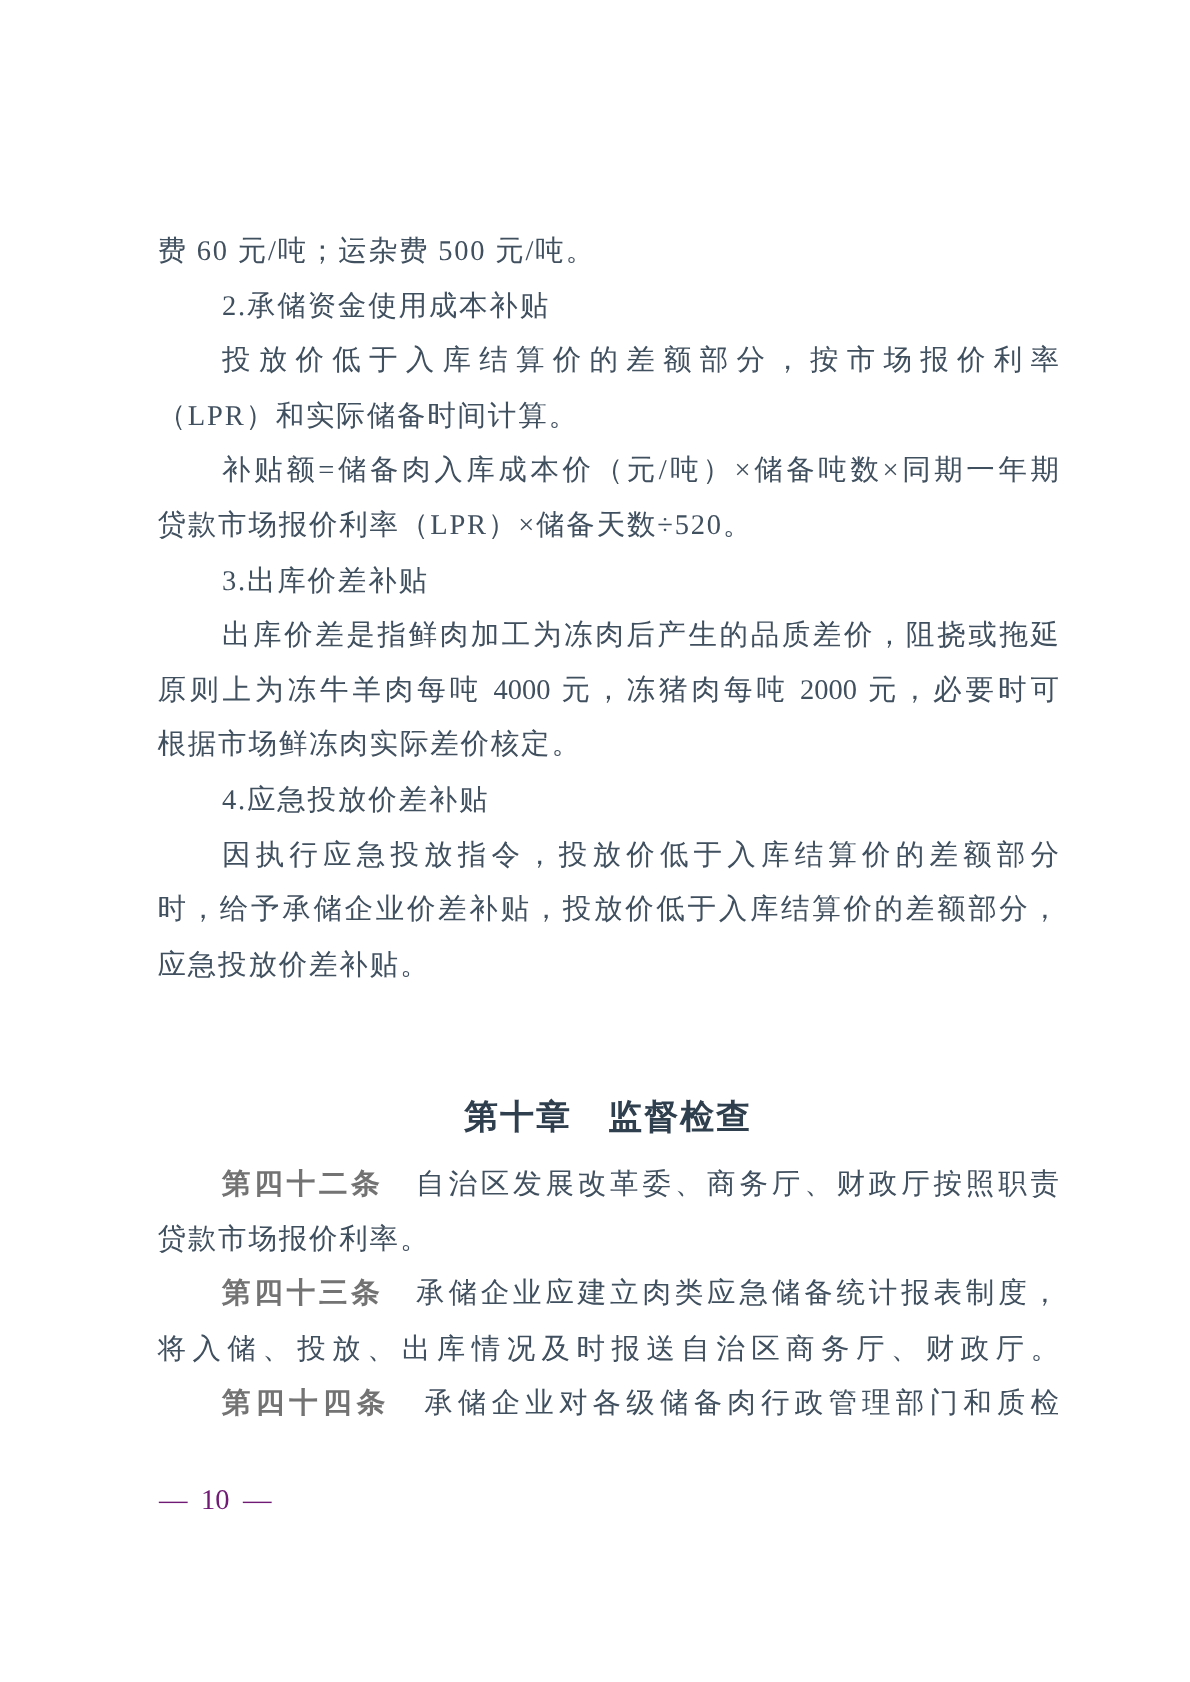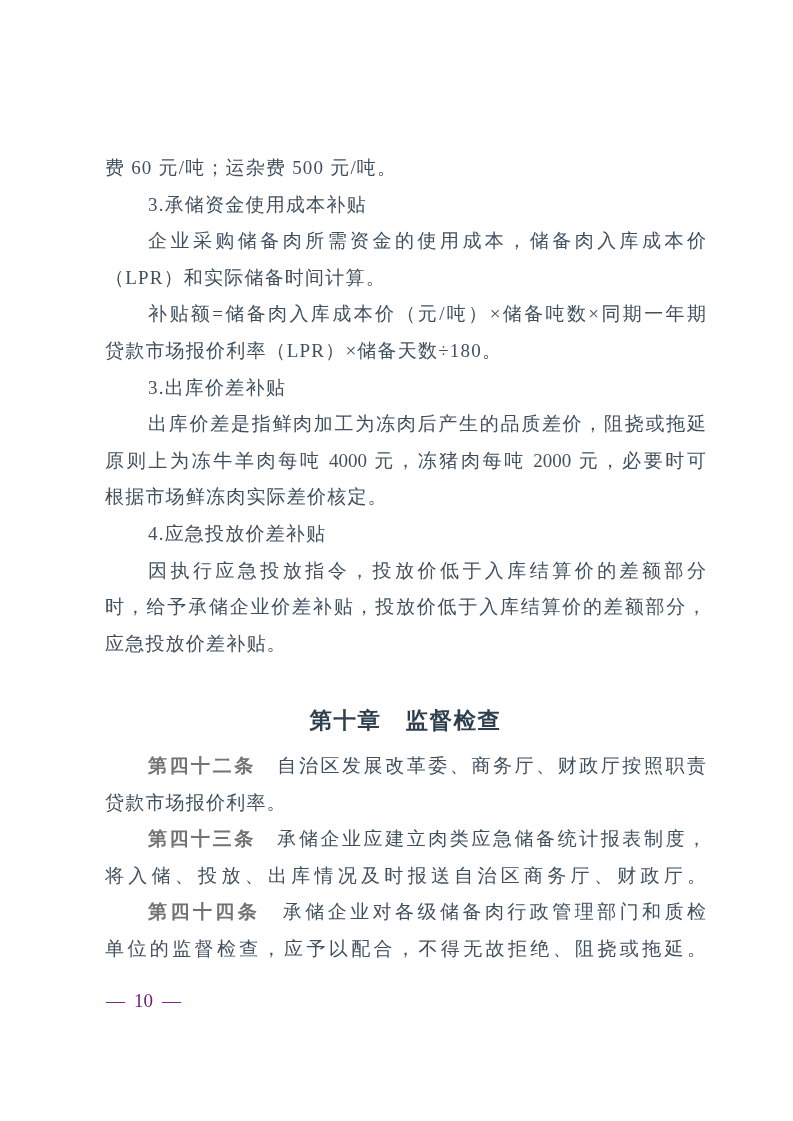--- a/index.html
+++ b/index.html
@@ -39,21 +39,21 @@
   .line.indent {
     text-indent: 43px;
   }
   .heading {
     font-size: 22.5px;
     line-height: 36.6px;
     height: 36.6px;
     font-weight: 700;
     text-align: center;
     color: #2f3f4e;
-    margin-top: 41px;
+    margin-top: 65px;
     margin-bottom: 8px;
     letter-spacing: 1.5px;
   }
   .b {
     font-weight: 700;
     color: #737373;
   }
   .footer {
     position: absolute;
     left: 106px;
@@ -68,37 +68,36 @@
   .footer .num {
     margin: 0 9px;
   }
 </style>
 </head>
 <body>
 
 <div class="page">
   <div class="content" id="doc-body">
       <div class="line"><span>费 60 元/吨；运杂费 500 元/吨。</span></div>
-      <div class="line indent"><span>3.承储资金使用成本补贴</span></div>
-      <div class="line indent fill"><span>企业采购储备肉所需资金的使用成本，储备肉入库成本价</span></div>
+      <div class="line indent"><span>2.承储资金使用成本补贴</span></div>
+      <div class="line indent fill"><span>投放价低于入库结算价的差额部分，按市场报价利率</span></div>
       <div class="line"><span>（LPR）和实际储备时间计算。</span></div>
       <div class="line indent fill"><span>补贴额=储备肉入库成本价（元/吨）×储备吨数×同期一年期</span></div>
-      <div class="line"><span>贷款市场报价利率（LPR）×储备天数÷180。</span></div>
+      <div class="line"><span>贷款市场报价利率（LPR）×储备天数÷520。</span></div>
       <div class="line indent"><span>3.出库价差补贴</span></div>
       <div class="line indent fill"><span>出库价差是指鲜肉加工为冻肉后产生的品质差价，阻挠或拖延</span></div>
       <div class="line fill"><span>原则上为冻牛羊肉每吨 4000 元，冻猪肉每吨 2000 元，必要时可</span></div>
       <div class="line"><span>根据市场鲜冻肉实际差价核定。</span></div>
       <div class="line indent"><span>4.应急投放价差补贴</span></div>
       <div class="line indent fill"><span>因执行应急投放指令，投放价低于入库结算价的差额部分</span></div>
       <div class="line fill"><span>时，给予承储企业价差补贴，投放价低于入库结算价的差额部分，</span></div>
       <div class="line"><span>应急投放价差补贴。</span></div>
       <div class="heading">第十章　监督检查</div>
       <div class="line indent fill"><span class="b">第四十二条</span><span>　自治区发展改革委、商务厅、财政厅按照职责</span></div>
       <div class="line"><span>贷款市场报价利率。</span></div>
       <div class="line indent fill"><span class="b">第四十三条</span><span>　承储企业应建立肉类应急储备统计报表制度，</span></div>
       <div class="line fill"><span>将入储、投放、出库情况及时报送自治区商务厅、财政厅。</span></div>
       <div class="line indent fill"><span class="b">第四十四条</span><span>　承储企业对各级储备肉行政管理部门和质检</span></div>
-      <div class="line fill"><span>单位的监督检查，应予以配合，不得无故拒绝、阻挠或拖延。</span></div>
     </div>
   <div class="footer">
     <span>—</span><span class="num">10</span><span>—</span>
   </div>
 </div>
 
 </body></html>

